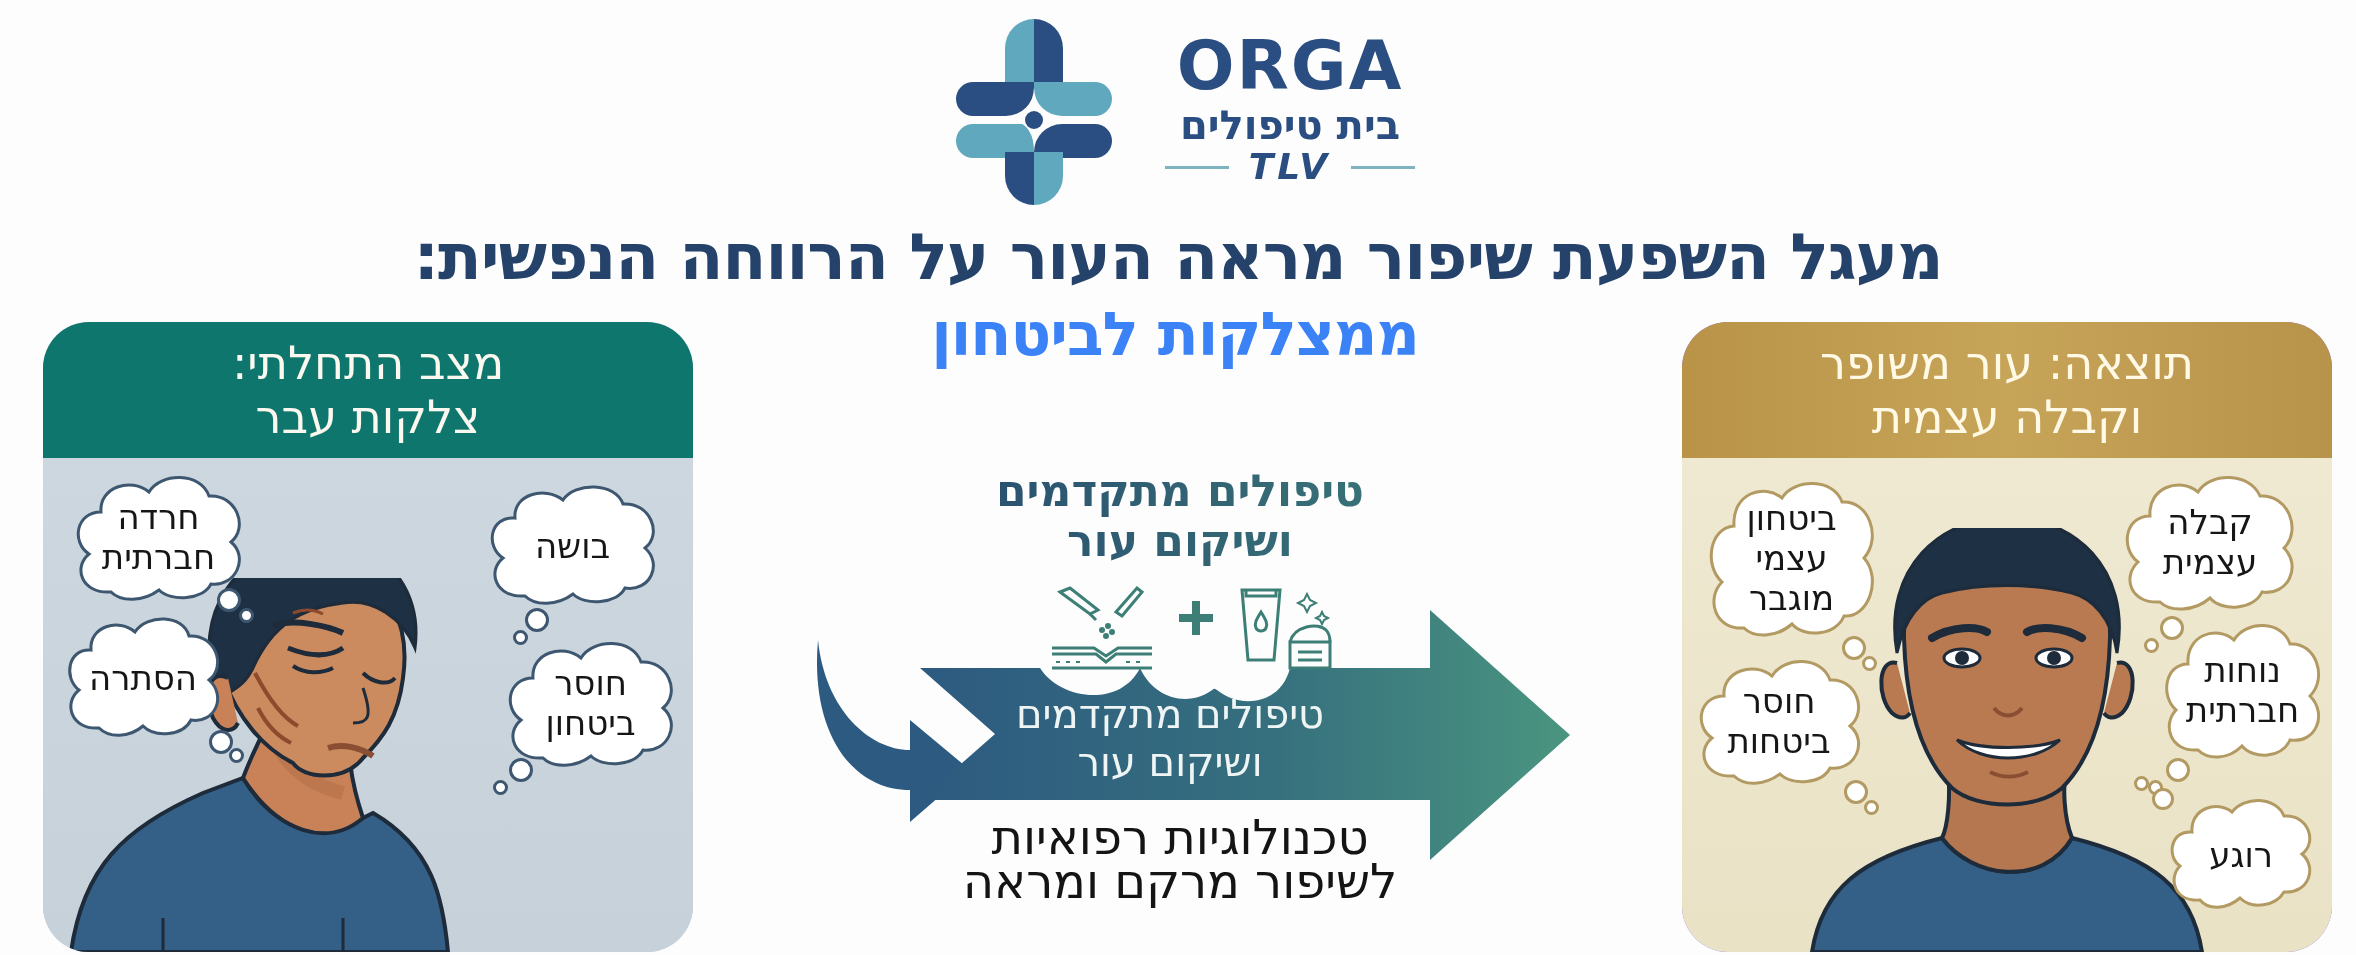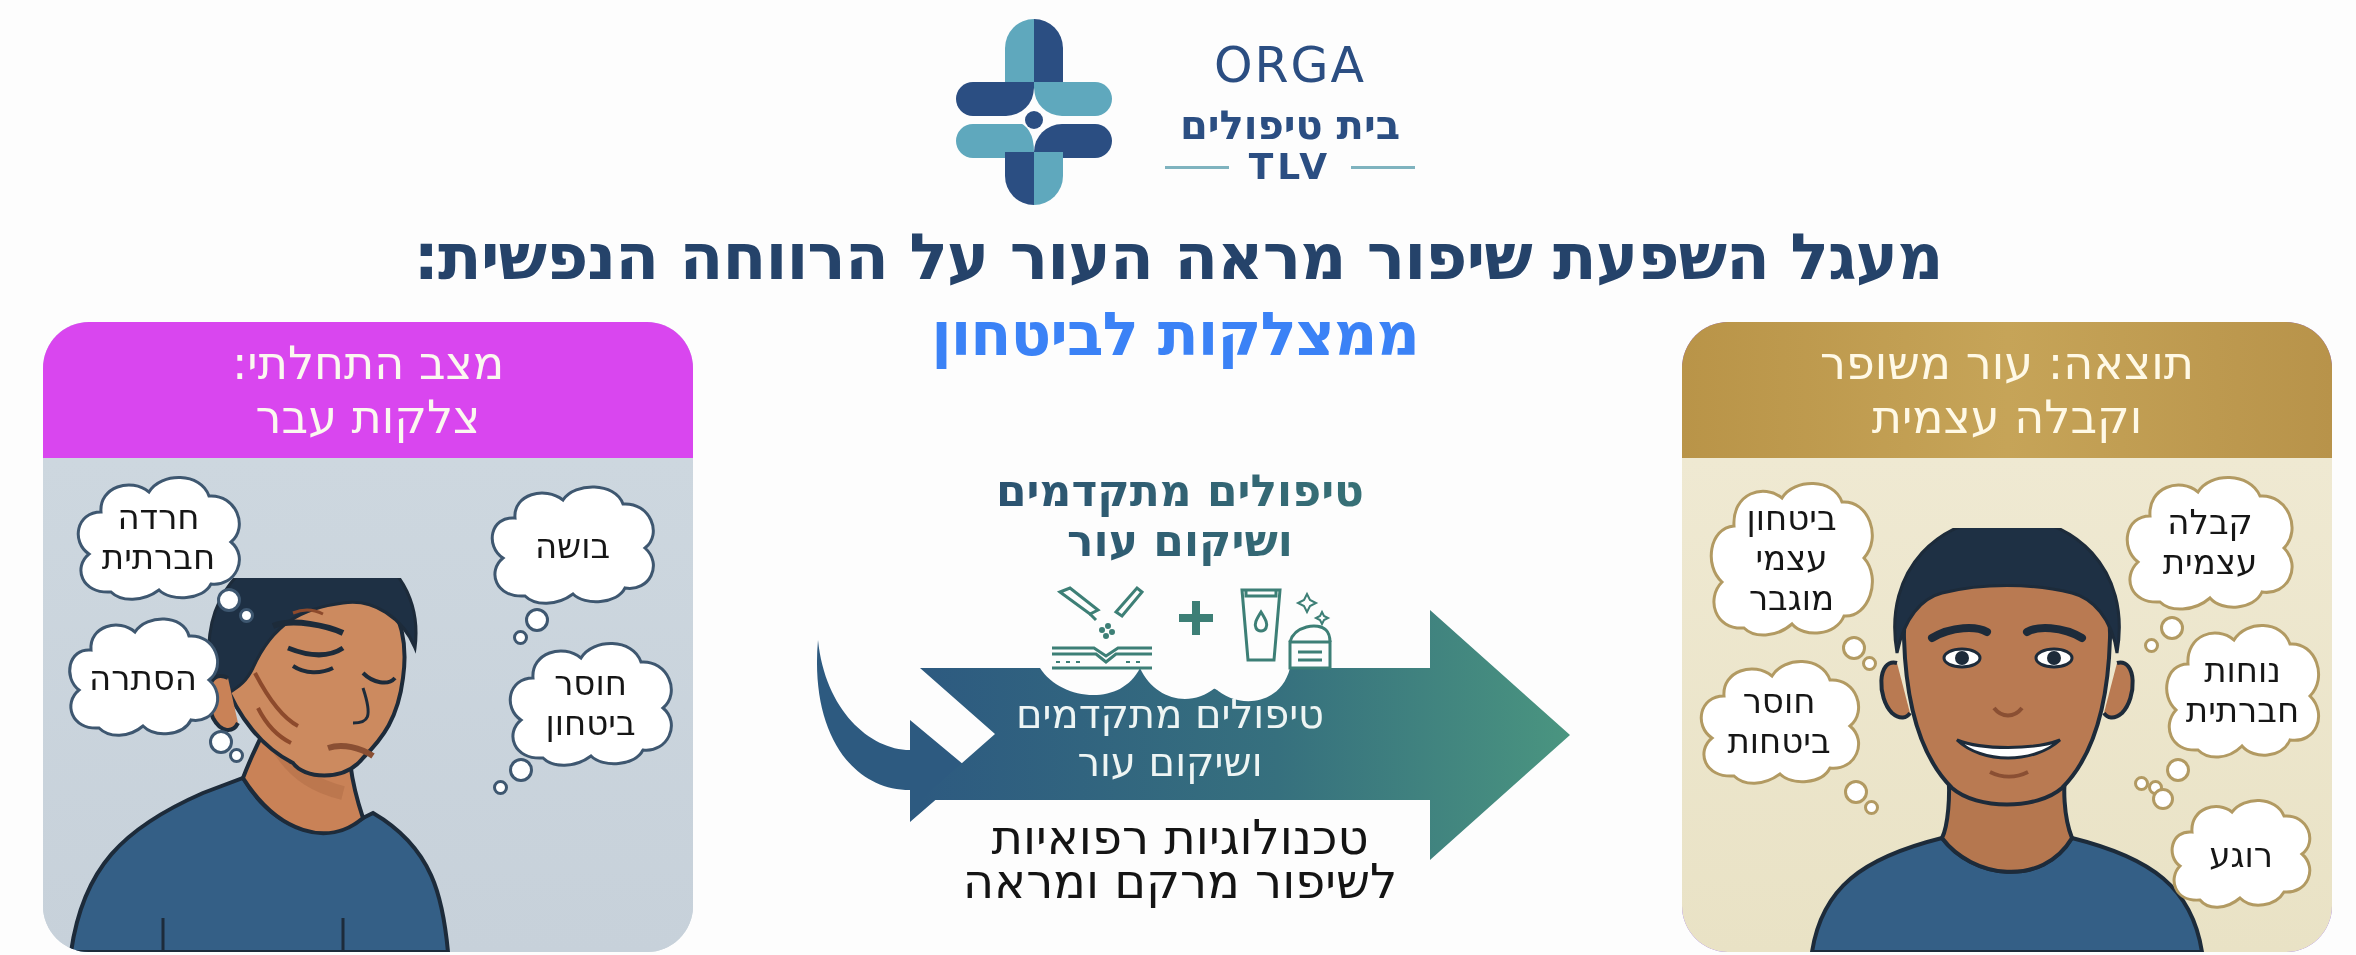--- a/index.html
+++ b/index.html
@@ -6,23 +6,23 @@
   body {
     width:2356px; height:955px; overflow:hidden; position:relative;
     background:#fdfdfd;
     font-family:"DejaVu Sans", "Liberation Sans", sans-serif;
   }
   .abs { position:absolute; }
 
   
   .logo-mark { left:943px; top:18px; width:182px; height:188px; }
   .logo-text { left:1140px; top:28px; width:300px; text-align:center; color:#2b4e82; }
-  .logo-name { font-family:"DejaVu Sans", sans-serif; font-weight:normal; font-size:49px; line-height:76px; letter-spacing:2px; }
+  .logo-name { font-family:"DejaVu Sans", sans-serif; font-weight:bold; font-size:68px; line-height:76px; letter-spacing:2px; }
   .logo-heb { font-family:"DejaVu Sans", sans-serif; font-weight:bold; font-size:40px; line-height:46px; direction:rtl; margin-top:-2px; }
-  .logo-city { display:flex; align-items:center; justify-content:center; gap:20px; font-weight:bold; font-size:36px; line-height:38px; letter-spacing:4px; }
+  .logo-city { display:flex; align-items:center; justify-content:center; gap:20px; font-weight:bold; font-size:36px; line-height:38px; letter-spacing:4px;font-style:italic; }
   .logo-line { width:64px; height:3px; background:#7fb3bf; }
 
   
   .title-main {
     left:0; width:2356px; top:222px; text-align:center; direction:rtl;
     font-family:"DejaVu Sans", sans-serif; font-weight:bold; font-size:64px; line-height:70px;
     color:#25436a; letter-spacing:-1px;
   }
   .title-sub {
     left:700px; width:950px; top:296px; text-align:center; direction:rtl;
@@ -31,21 +31,21 @@
   }
 
   
   .panel { top:322px; width:650px; height:630px; border-radius:46px; overflow:hidden; }
   .panel-left { left:43px; background:#c8d3dc; }
   .panel-right { left:1682px; background:#8b5cf6; }
   .panel-head {
     height:136px; display:flex; flex-direction:column; align-items:center; justify-content:center;
     color:#fbf8ef; font-size:46px; line-height:54px; direction:rtl; text-align:center;
   }
-  .panel-left .panel-head { background:#d946ef; }
+  .panel-left .panel-head { background:#0f766e; }
   .panel-right .panel-head { background:linear-gradient(90deg,#b99448,#c6a458 50%,#b8934a); color:#fff9e6; }
   .panel-body { position:relative; height:494px; }
   .panel-left .panel-body { background:linear-gradient(180deg,#cdd7df,#c7d1da); }
   .panel-right .panel-body { background:linear-gradient(180deg,#efe9d2,#e9e2c5); }
 
   
   .bubble { position:absolute; }
   .bubble svg { position:absolute; left:0; top:0; width:100%; height:100%; overflow:visible; }
   .bubble .txt {
     position:absolute; left:0; top:0; width:100%; height:100%;

